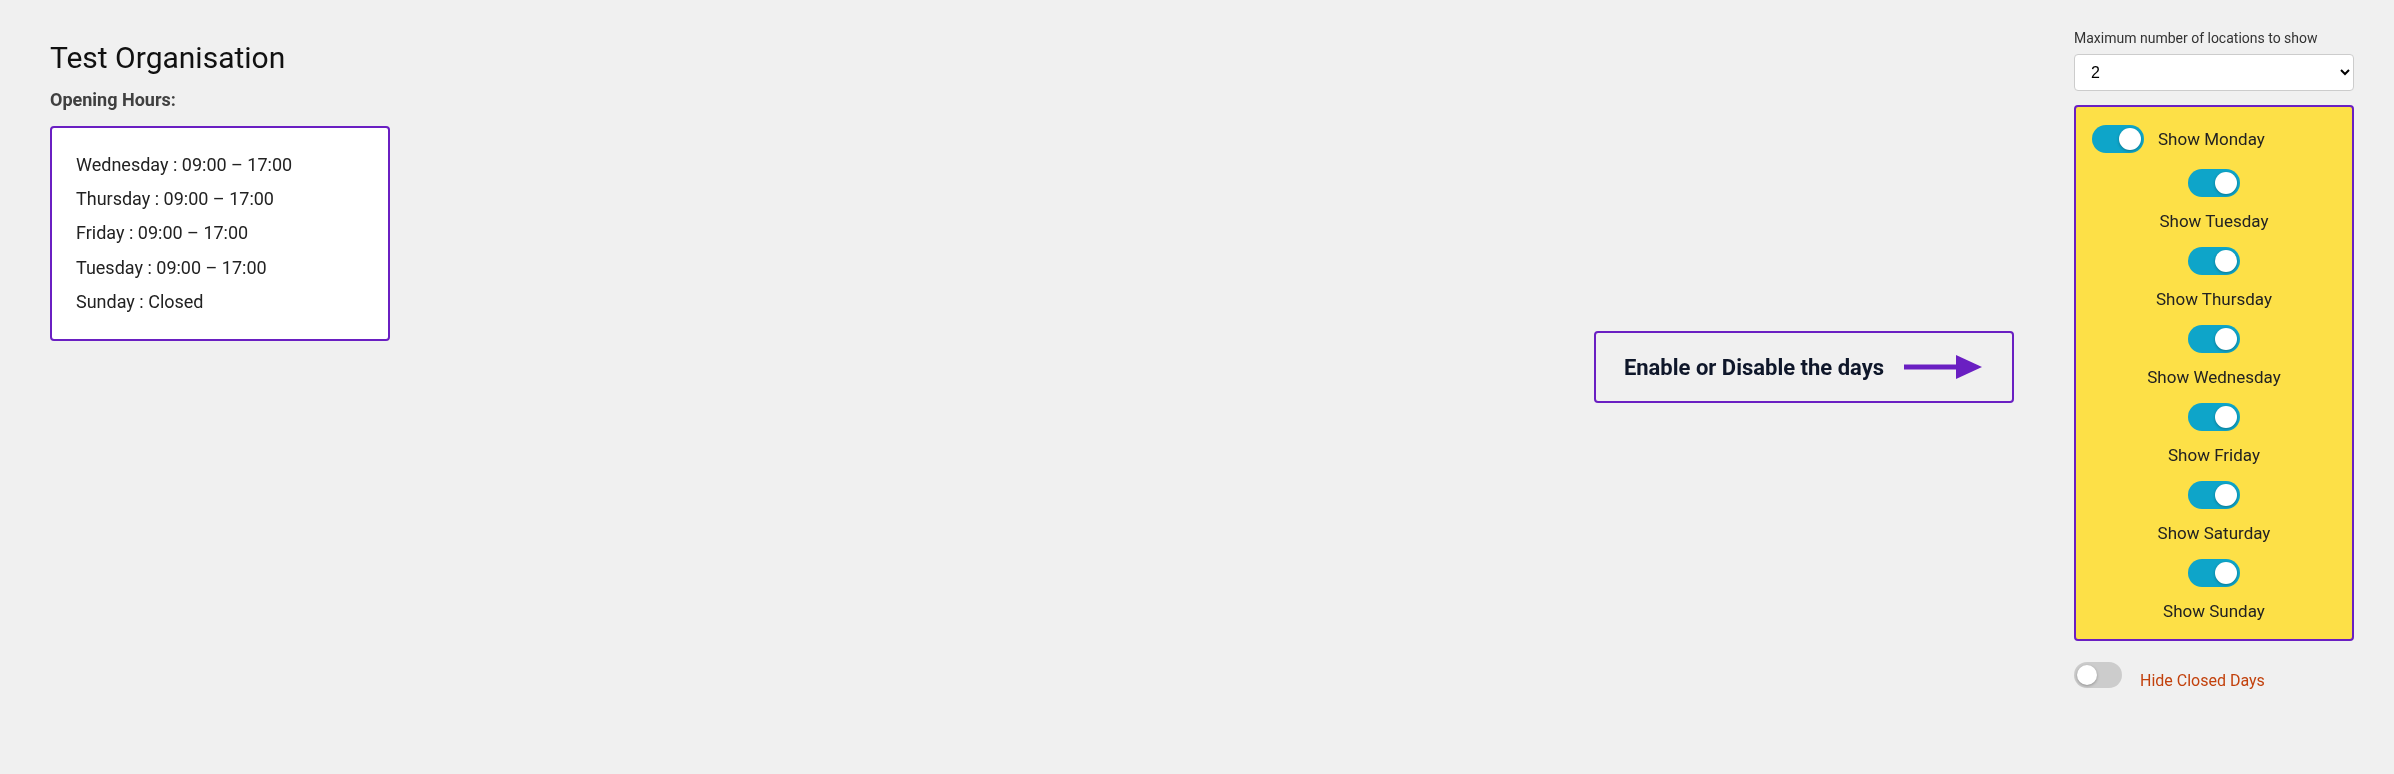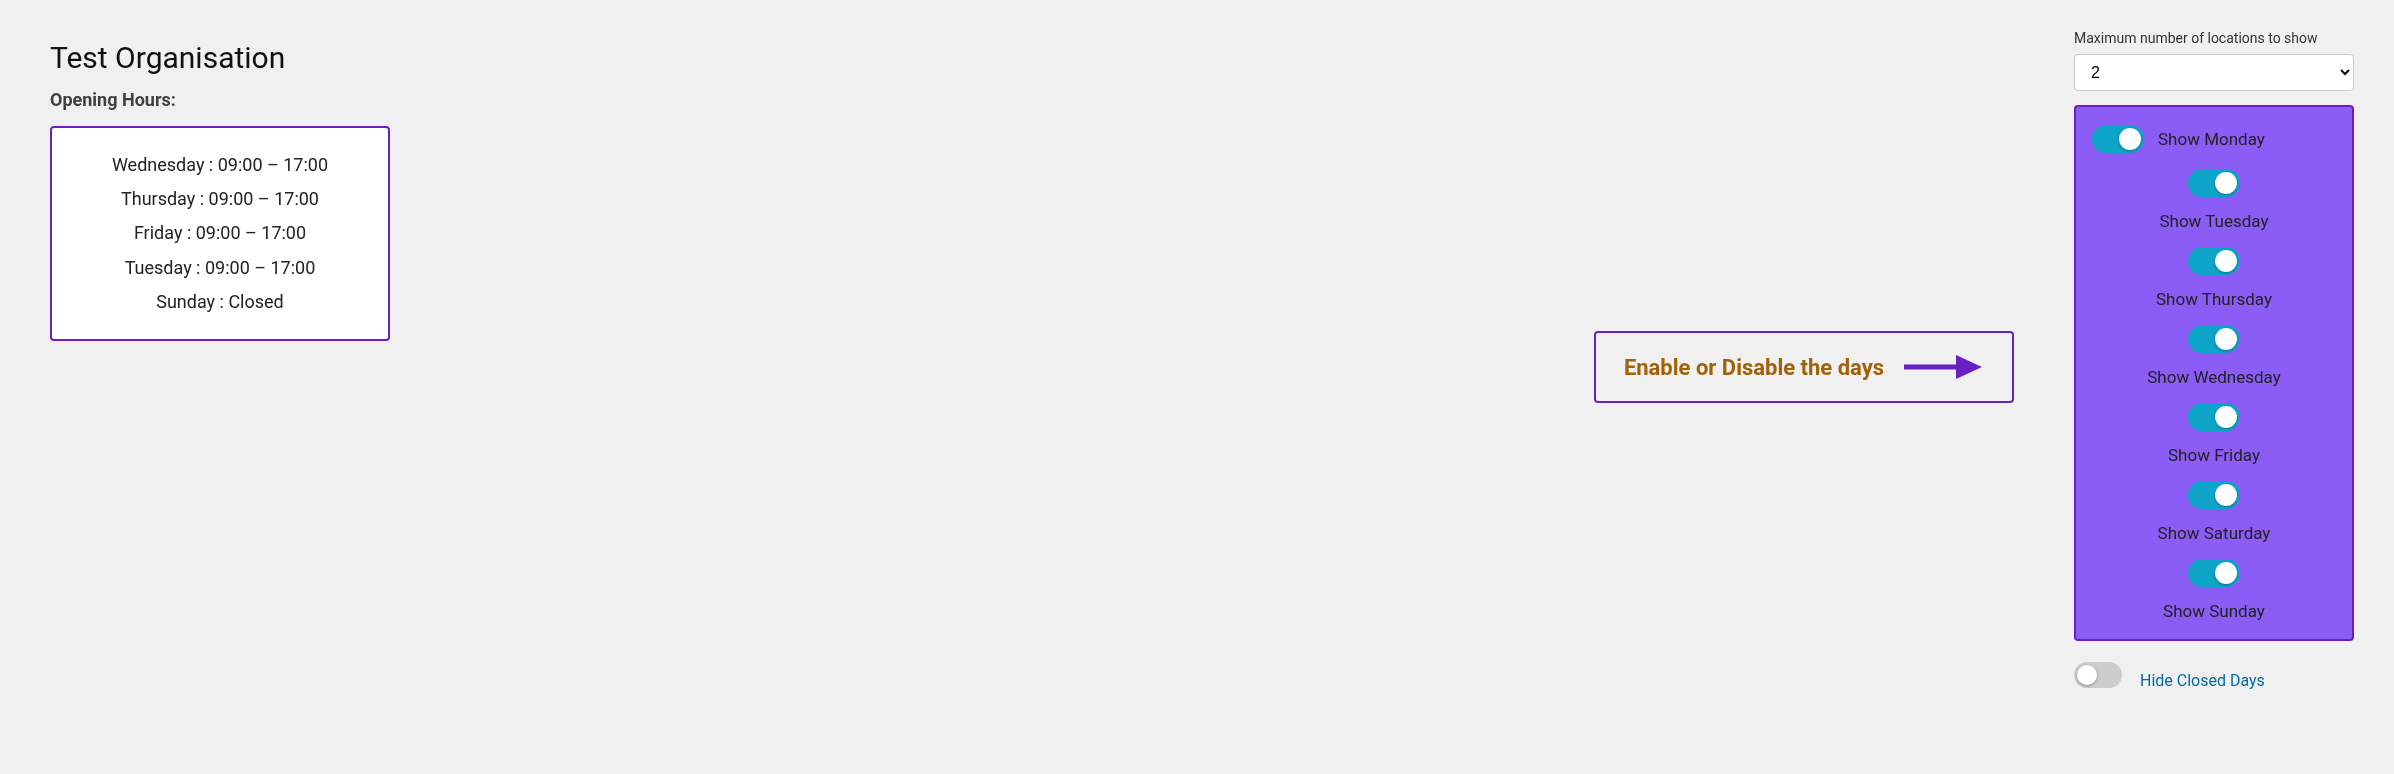--- a/index.html
+++ b/index.html
@@ -46,21 +46,20 @@
       background: #fff;
       padding: 20px 24px;
       display: inline-block;
       min-width: 340px;
     }
 
     .hours-row {
       font-size: 18px;
       color: #222;
       line-height: 1.9;
-      text-align: center;
     }
 
     .middle-area {
       flex: 0 0 500px;
       display: flex;
       align-items: center;
       justify-content: center;
       padding: 0 20px;
       position: relative;
     }
@@ -71,21 +70,21 @@
       padding: 14px 28px;
       display: flex;
       align-items: center;
       gap: 20px;
       background: transparent;
     }
 
     .annotation-text {
       font-size: 22px;
       font-weight: 700;
-      color: #a16207;
+      color: #0f172a;
       white-space: nowrap;
     }
 
     .arrow-svg {
       flex-shrink: 0;
     }
 
     .right-panel {
       flex: 0 0 320px;
       background: #f0f0f0;
@@ -105,21 +104,21 @@
       border: 1px solid #ccc;
       border-radius: 4px;
       background: #fff;
       margin-bottom: 14px;
       appearance: auto;
     }
 
     .days-box {
       border: 2.5px solid #6a1fc2;
       border-radius: 4px;
-      background: #8b5cf6;
+      background: #fde047;
       padding: 10px 16px;
       margin-bottom: 16px;
     }
 
     .day-row {
       display: flex;
       align-items: center;
       gap: 14px;
       padding: 8px 0;
     }
@@ -187,21 +186,21 @@
     .toggle-track.small .toggle-thumb {
       width: 20px;
       height: 20px;
       top: 3px;
       left: 3px;
       right: auto;
     }
 
     .hide-closed-label {
       font-size: 16px;
-      color: #0369a1;
+      color: #c2410c;
       margin-top: 10px;
     }
   </style>
 </head>
 <body>
 
 <div class="page-container">
 
   <div class="left-panel">
     <h1 class="org-title">Test Organisation</h1>

